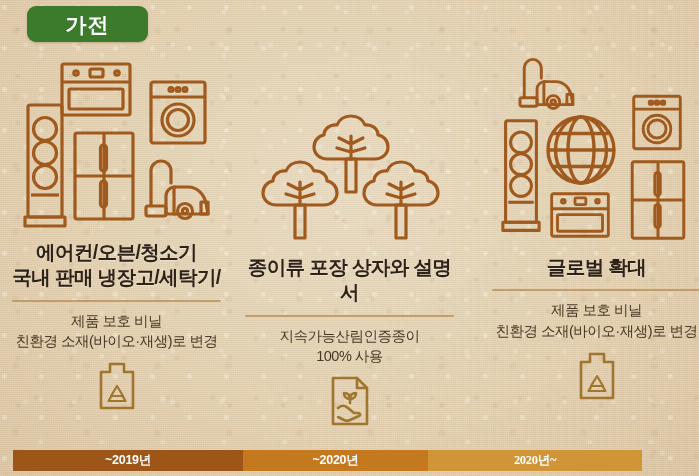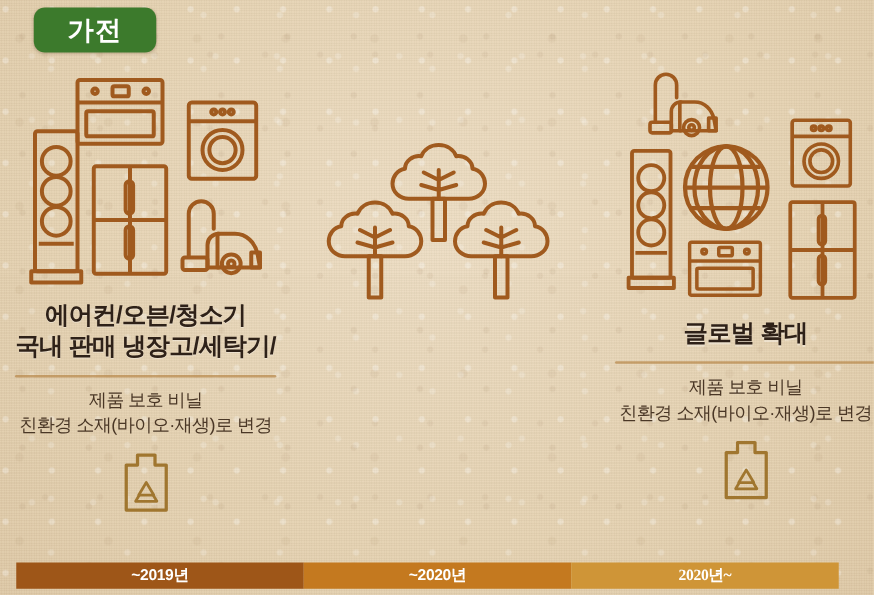--- a/index.html
+++ b/index.html
@@ -28,21 +28,21 @@
     background-image:
       repeating-linear-gradient(0deg, rgba(255,255,255,.035) 0 1px, rgba(0,0,0,.018) 1px 2px),
       repeating-linear-gradient(90deg, rgba(255,255,255,.03) 0 1px, rgba(0,0,0,.015) 1px 2px);
     pointer-events:none;
   }
   .frame{position:absolute;inset:0;}
 
   
   .badge{
     position:absolute;left:27px;top:6px;
-    width:98px;height:36px;
+    width:121px;height:36px;
     background:#3c7a2c;
     border-radius:9px;
     display:flex;align-items:center;justify-content:center;
     box-shadow:0 1px 2px rgba(90,70,40,.25);
   }
   .badge span{
     color:#ffffff;font-size:21px;font-weight:bold;letter-spacing:1px;
     line-height:1;
   }
 
@@ -79,21 +79,21 @@
   .timeline{
     position:absolute;left:13px;top:450px;width:673px;height:21px;
     display:flex;
   }
   .tl-seg{
     display:flex;align-items:center;justify-content:center;
     color:#ffffff;font-size:12.5px;font-weight:bold;letter-spacing:-.3px;
     height:21px;
   }
   .seg1{width:230px;background:#9e5618;}
-  .seg2{width:214px;background:#c4791f;}
+  .seg2{width:185px;background:#c4791f;}
   .seg3{width:214px;background:#cf9537;font-family:Liberation Serif, serif;}
 </style>
 </head>
 <body>
 
 <div class="paper-bg"></div>
 <div class="noise"></div>
 
 <div class="frame">
 
@@ -204,20 +204,42 @@
 
       <svg style="left:124px;top:104px" width="88" height="88" viewBox="0 0 88 88">
         <g fill="none" stroke="#a05a1e" stroke-width="3.2" stroke-linejoin="round" stroke-linecap="round">
           <path d="M44 6c7 0 12 4 14 9 7-1 13 4 13 10 6 1 10 6 10 12 0 7-6 12-13 12H20C13 49 7 44 7 37c0-6 4-11 10-12 0-6 6-11 13-10 2-5 7-9 14-9z"></path>
           <path d="M39 49h10v33H39z"></path>
           <path d="M44 49V26M44 34l-12-6M44 34l12-6M44 42l-14-4M44 42l14-4"></path>
         </g>
       </svg>
     </div>
 
+    <div class="head-wrap">
+      <div class="head">
+        <div>종이류 포장 상자와 설명서</div>
+      </div>
+      <div class="rule"></div>
+      <div class="sub">
+        <div>지속가능산림인증종이</div>
+        <div>100% 사용</div>
+      </div>
+      <div class="mini">
+        <svg width="42" height="52" viewBox="0 0 42 52">
+          <g fill="none" stroke="#a0762f" stroke-width="2.6" stroke-linejoin="round" stroke-linecap="round">
+            <path d="M4 3h24l10 10v36H4z"></path>
+            <path d="M28 3v10h10"></path>
+            <path d="M21 28v-6"></path>
+            <path d="M21 24c-4 0-6-3-6-6 4 0 6 2 6 6z"></path>
+            <path d="M21 24c4 0 6-3 6-6-4 0-6 2-6 6z"></path>
+            <path d="M9 33c3-3 7-3 10 0l6 5h4c2 0 3 2 1 3l-9 4c-2 1-4 1-6 0l-6-3"></path>
+          </g>
+        </svg>
+      </div>
+    </div>
   </div>
 
   <div class="col col3">
     <div class="art">
 
       <svg style="left:38px;top:4px" width="62" height="58" viewBox="0 0 72 68">
         <g fill="none" stroke="#a05a1e" stroke-width="3.4" stroke-linejoin="round" stroke-linecap="round">
           <path d="M27 26V14a10 10 0 0 0-20 0v34"></path>
           <path d="M30 30h14c9 0 16 7 18 16l2 11H30z"></path>
           <path d="M31 30c-5 0-9 4-9 9v18h9"></path>

